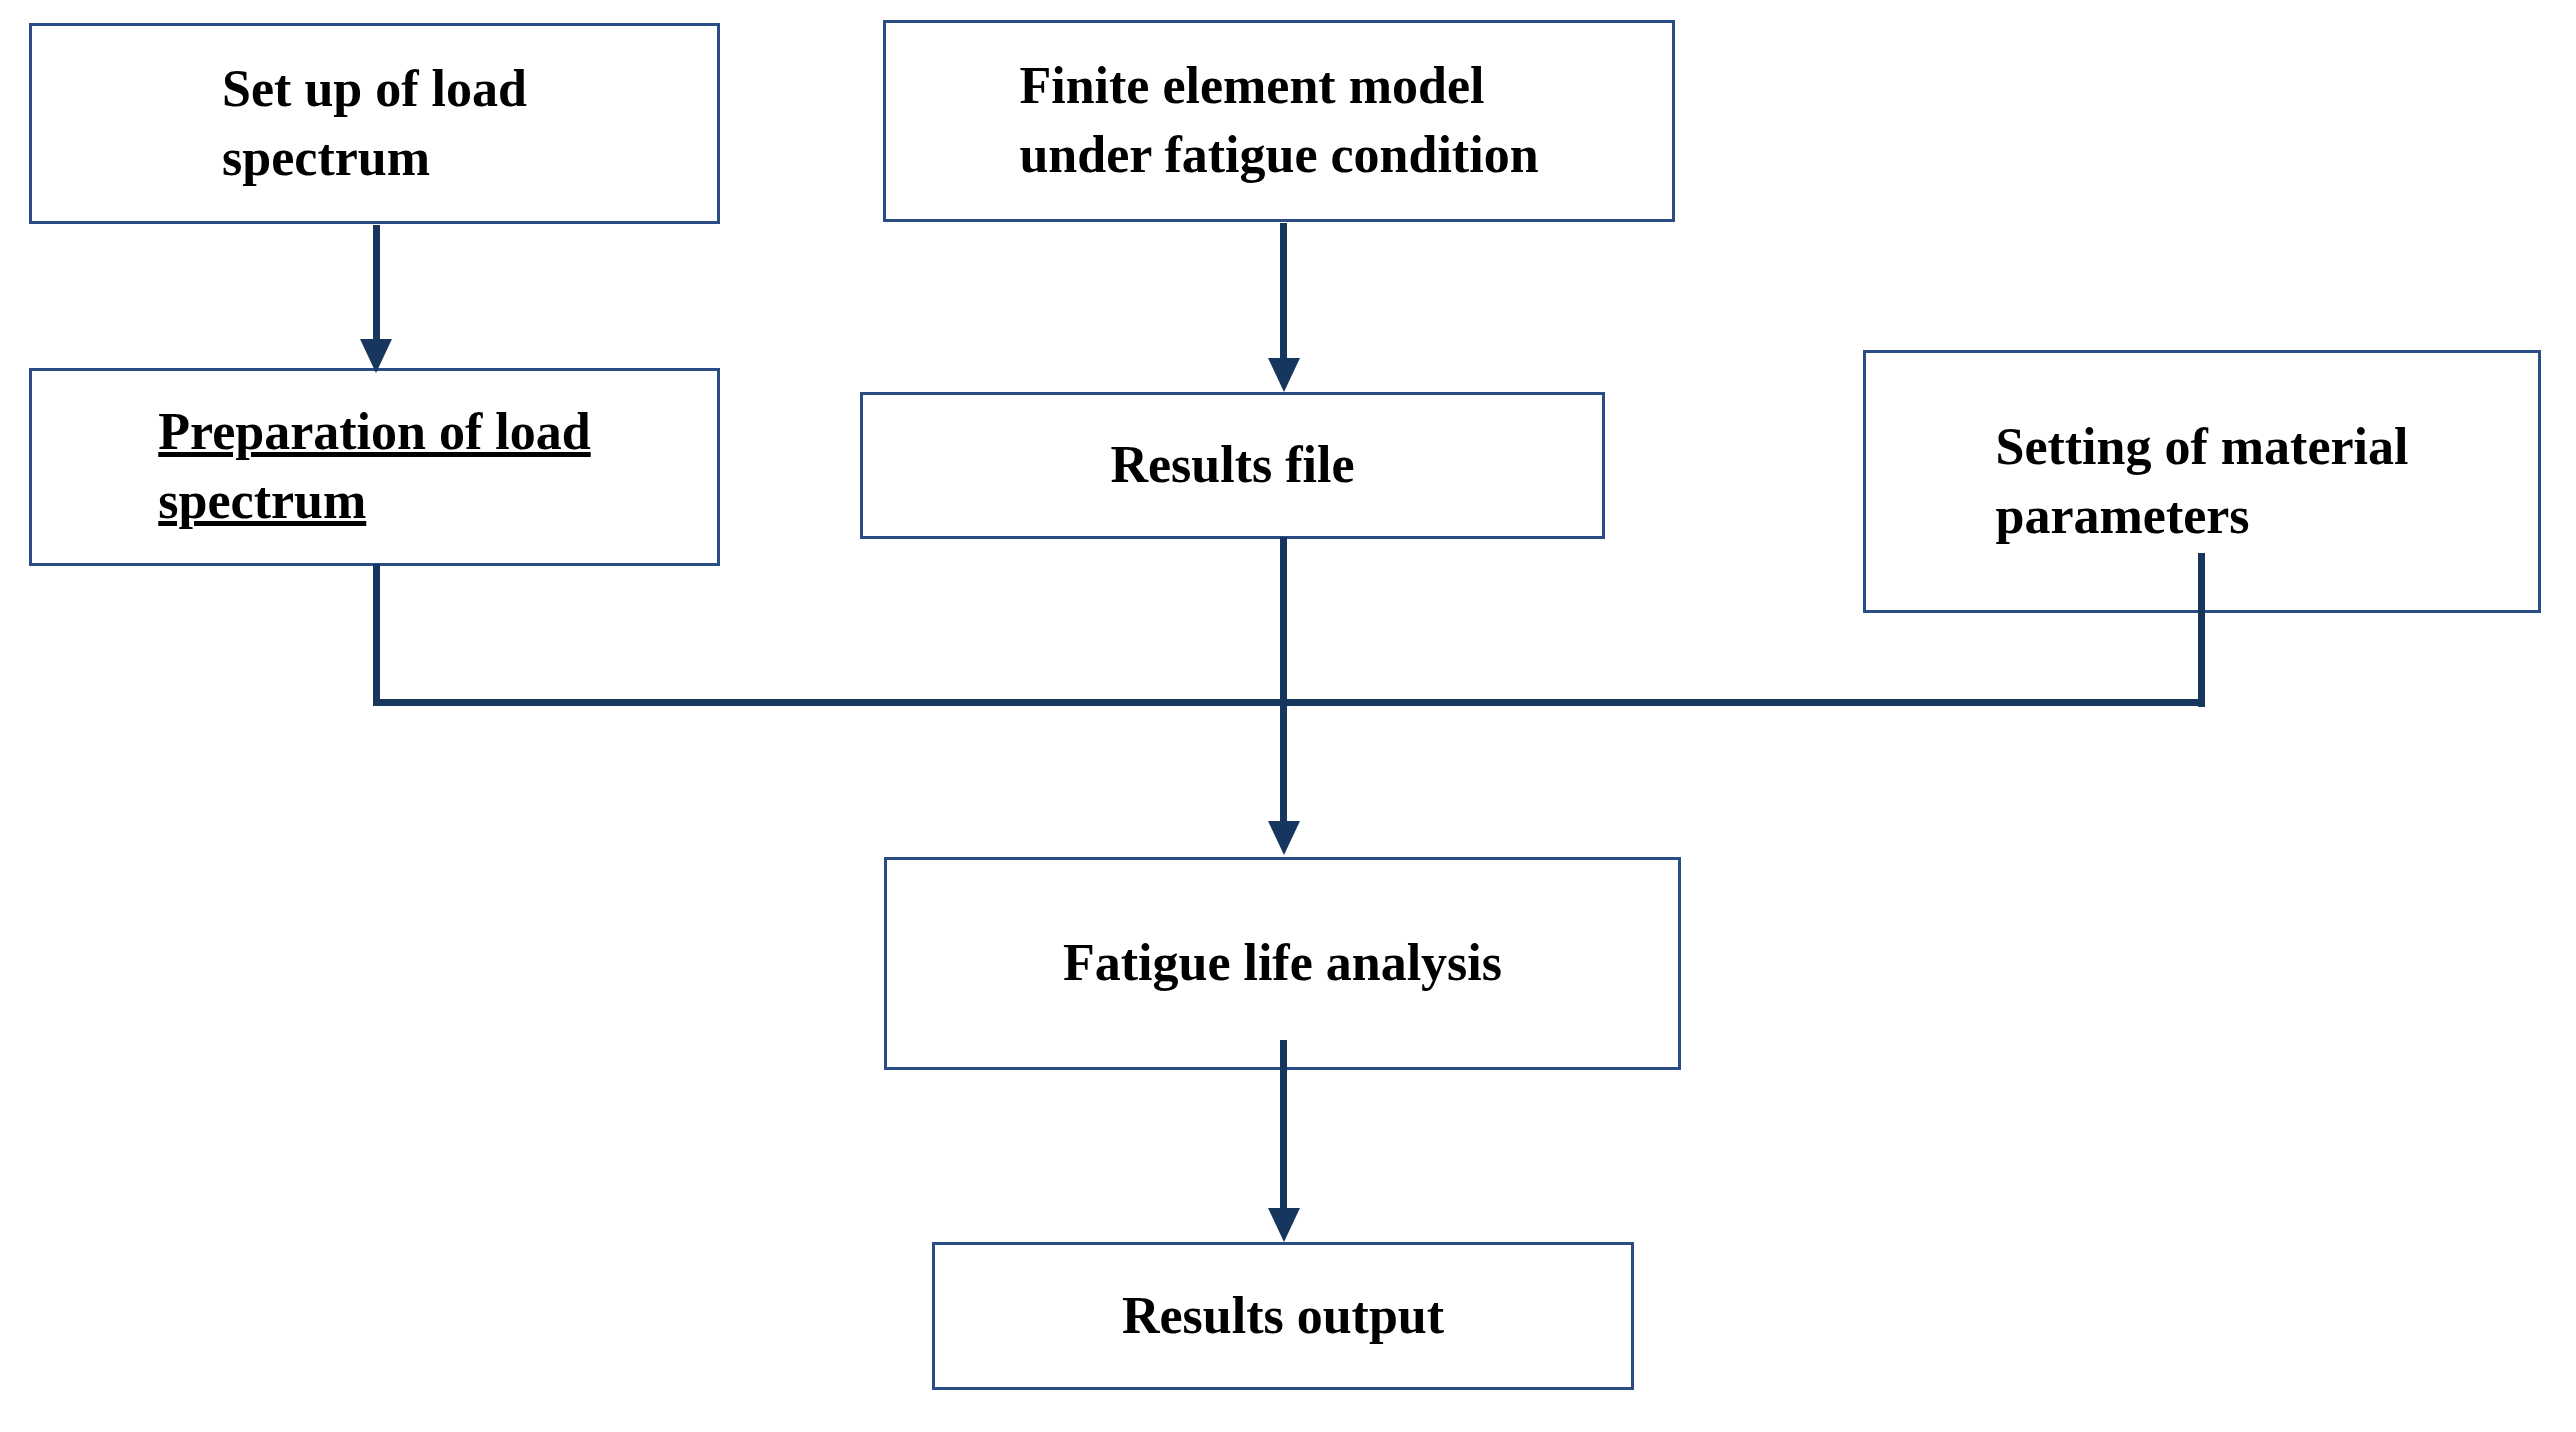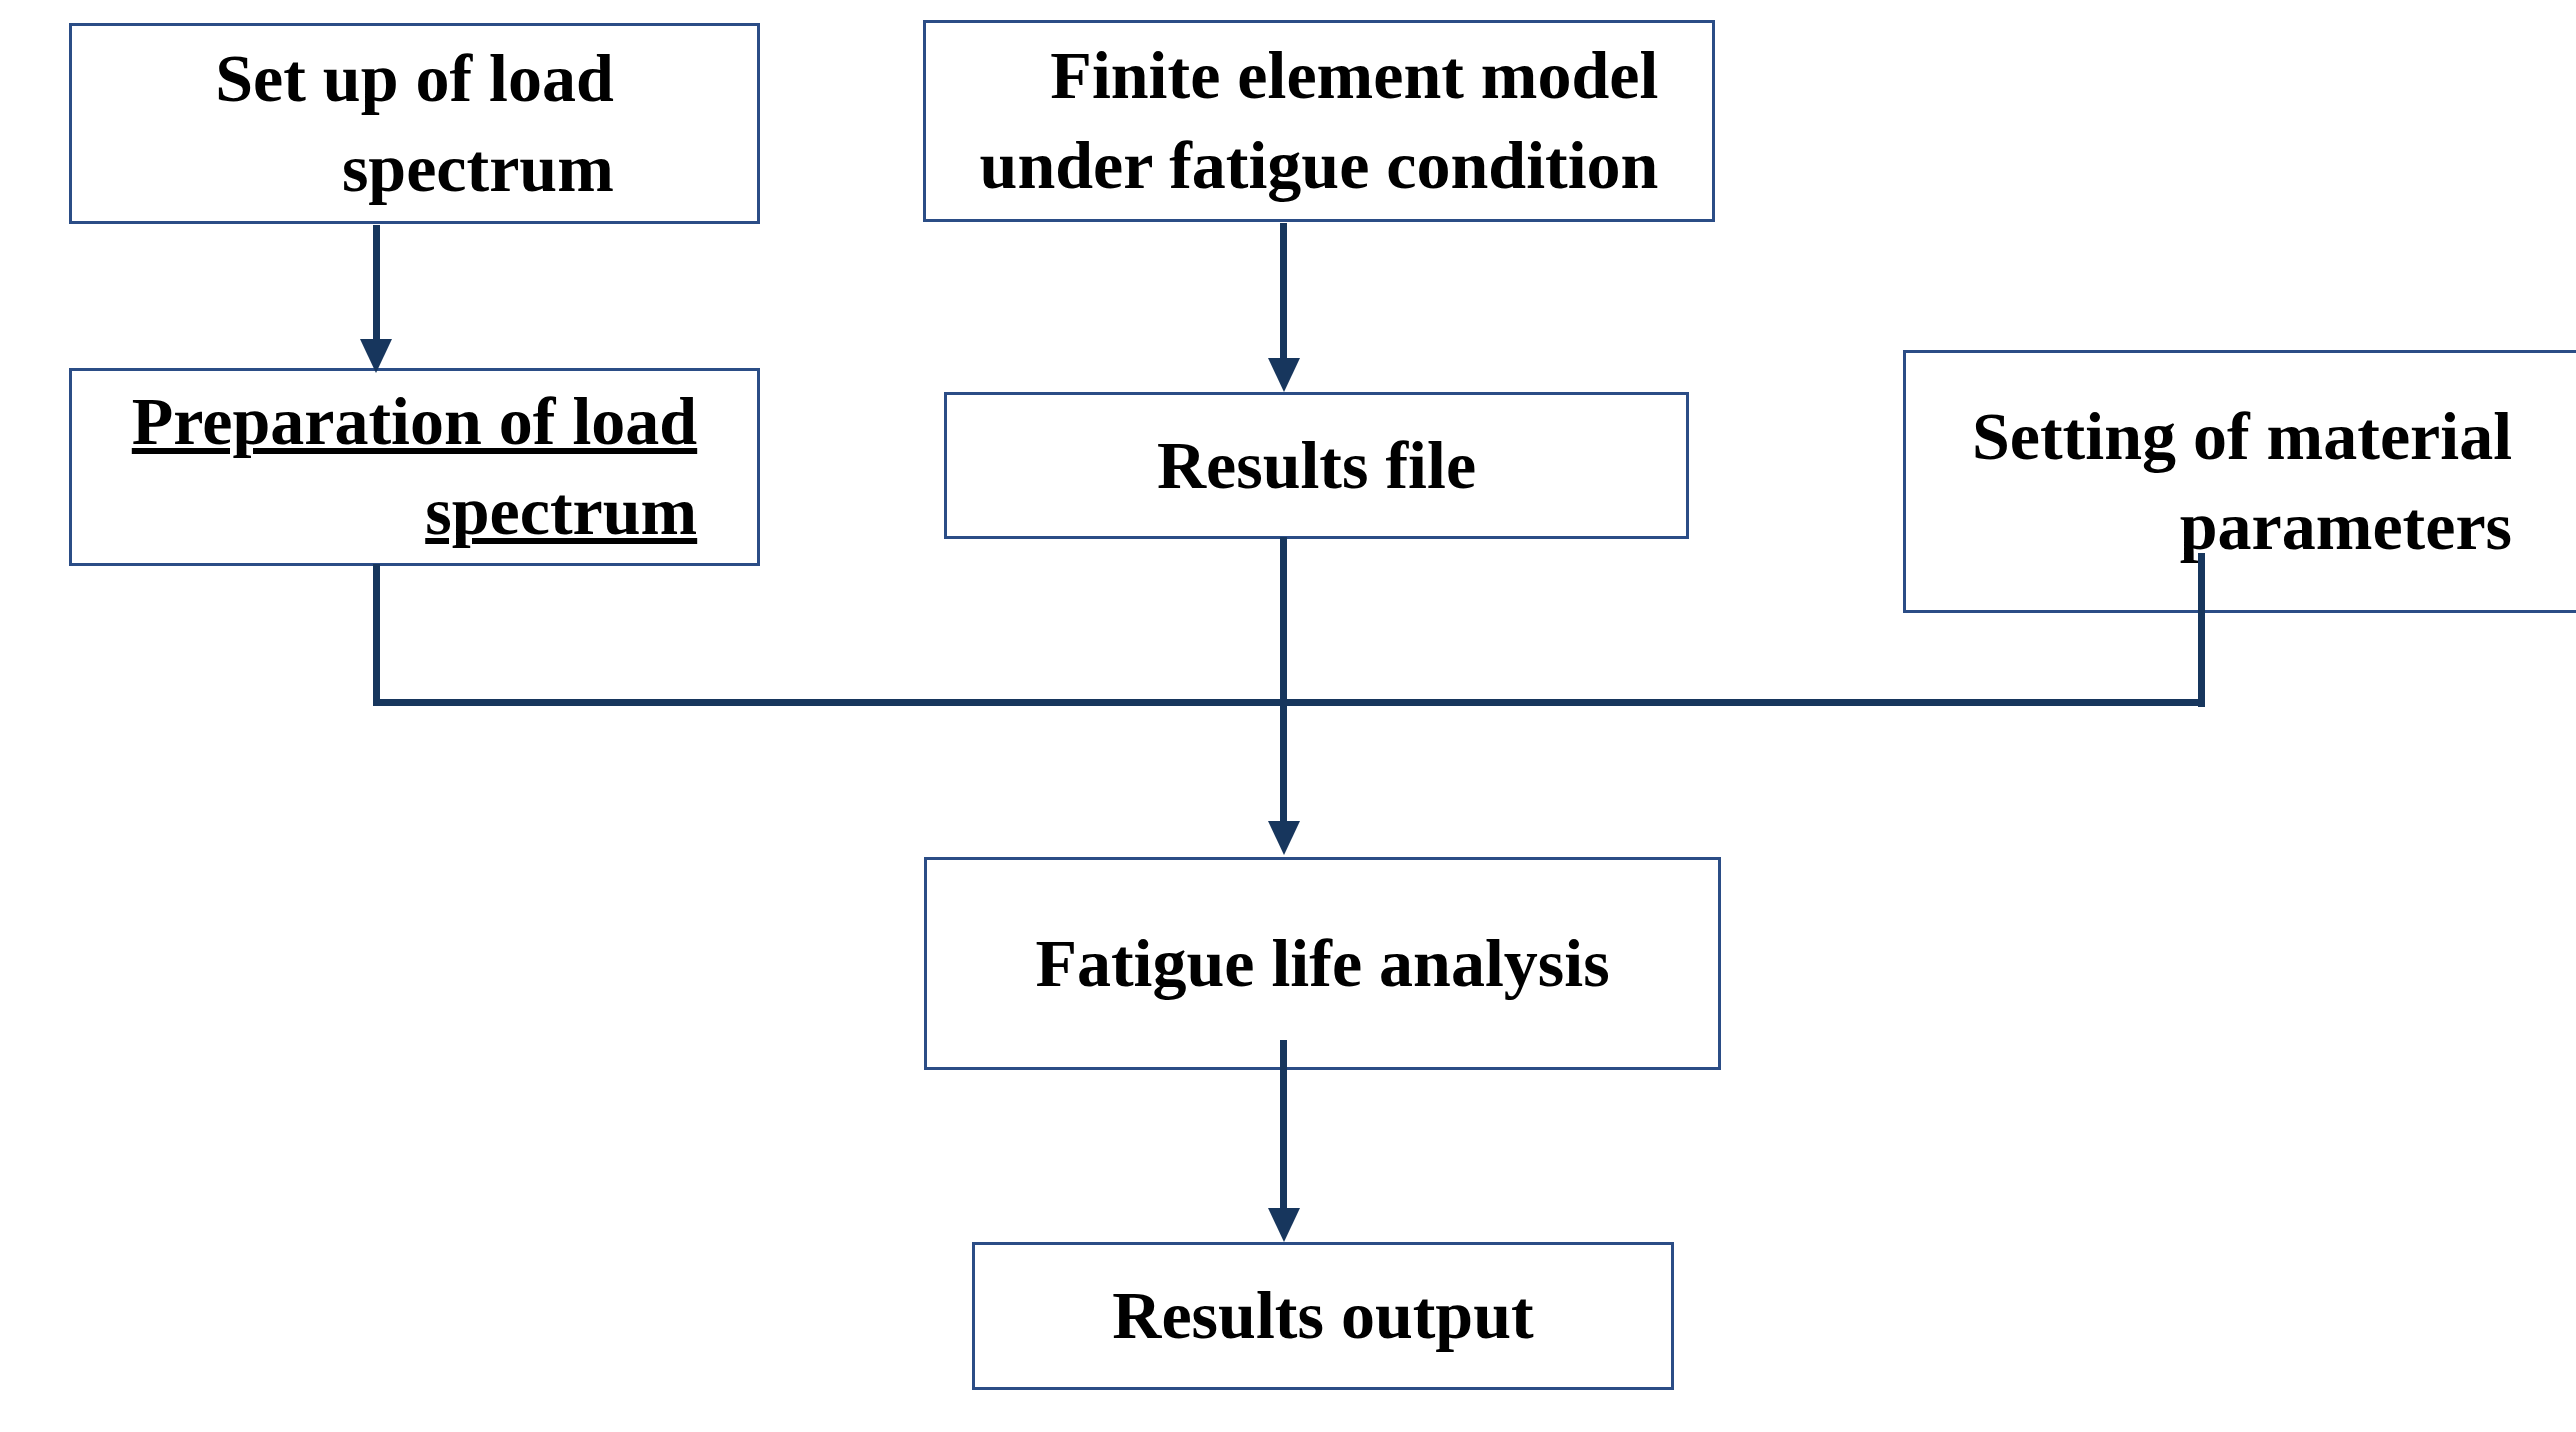--- a/index.html
+++ b/index.html
@@ -12,42 +12,41 @@
     overflow: hidden;
   }
   .node {
     position: absolute;
     box-sizing: border-box;
     background: #ffffff;
     border: 3.9px solid #2b4d86;
     display: flex;
     align-items: center;
     justify-content: center;
-    text-align: right;
+    text-align: left;
     font-weight: bold;
-    font-size: 68px;
+    font-size: 52px;
     line-height: 1.32;
     color: #000000;
     white-space: pre-line;
-    margin-left: 40px;
   }
   .vline, .hline, .head { position: absolute; }
   .vline { width: 6.8px; background: #17365d; }
   .hline { height: 6.8px; background: #17365d; }
   .head {
     width: 0; height: 0;
     border-left: 16.5px solid transparent;
     border-right: 16.5px solid transparent;
     border-top: 34px solid #17365d;
   }
   
   #n-setup        { left: 29px;   top: 23px;   width: 691px; height: 201px; }
   #n-femodel      { left: 883px;  top: 20px;   width: 792px; height: 202px; }
   #n-preparation  { left: 29px;   top: 368px;  width: 691px; height: 198px; text-decoration: underline; }
-  #n-resultsfile  { left: 904px;  top: 392px;  width: 745px; height: 147px; }
+  #n-resultsfile  { left: 860px;  top: 392px;  width: 745px; height: 147px; }
   #n-material     { left: 1863px; top: 350px;  width: 678px; height: 263px; }
   #n-fatigue      { left: 884px;  top: 857px;  width: 797px; height: 213px; }
   #n-resultsout   { left: 932px;  top: 1242px; width: 702px; height: 148px; }
   
   #a1-line { left: 373px;  top: 225px;  height: 117px; }
   #a1-head { left: 360px;  top: 339px; }
   #a2-line { left: 1280px; top: 223px;  height: 138px; }
   #a2-head { left: 1268px; top: 358px; }
   #l-prep  { left: 373px;  top: 564px;  height: 142px; }
   #l-merge { left: 373px;  top: 699px;  width: 1832px; }

